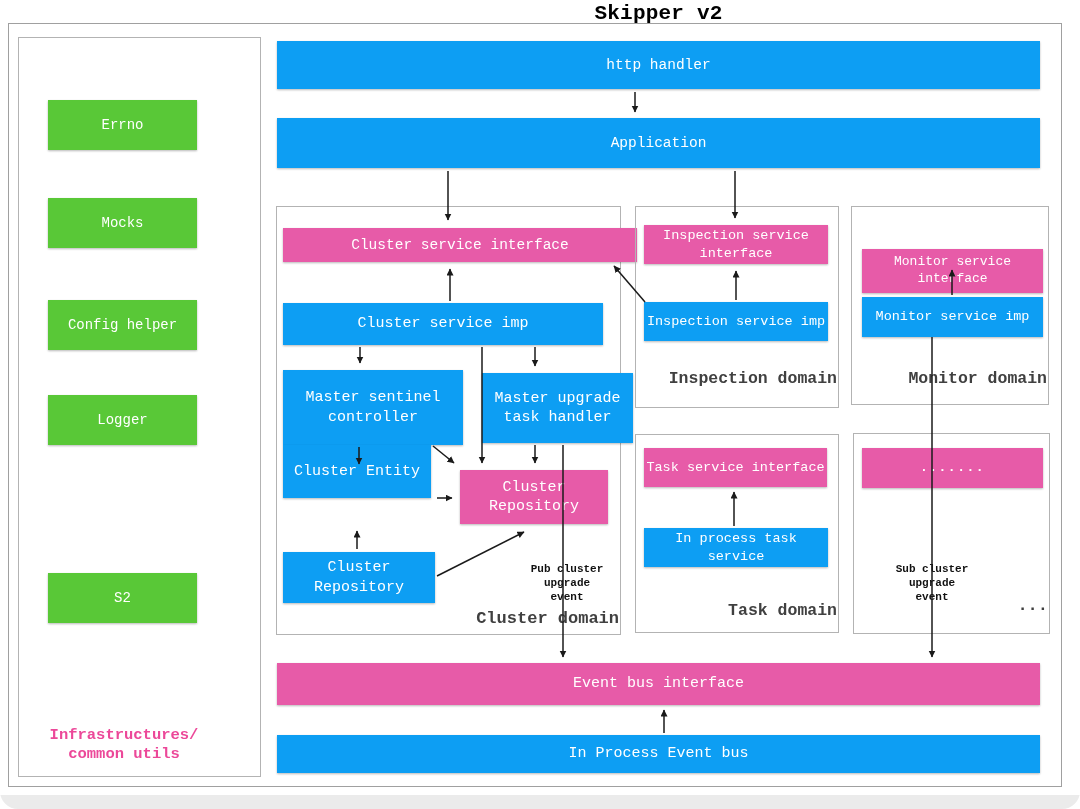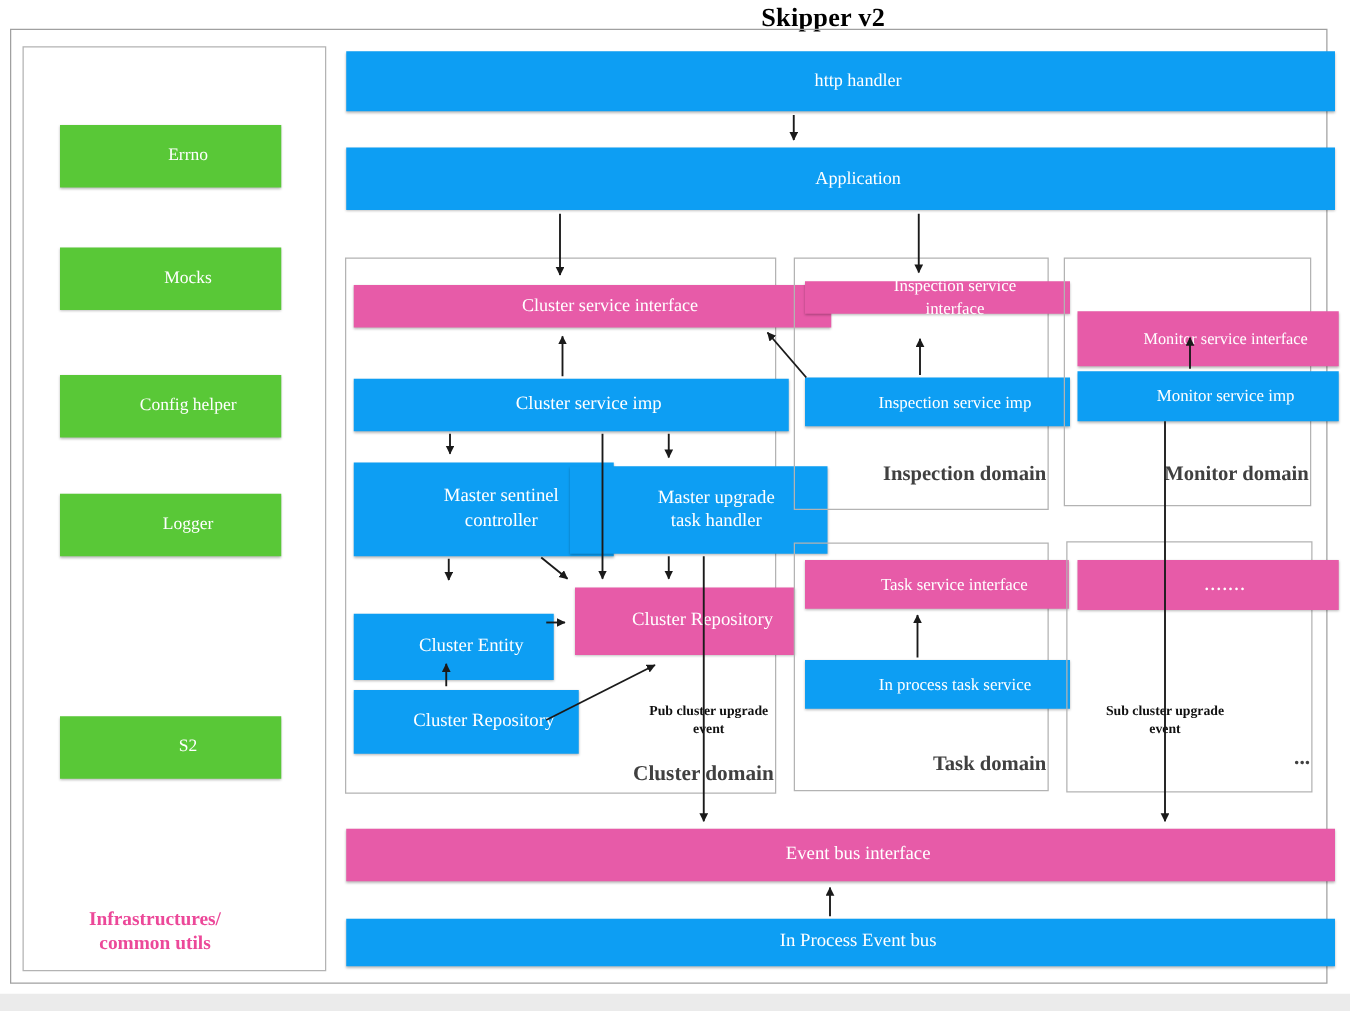--- a/index.html
+++ b/index.html
@@ -1,29 +1,29 @@
 <!DOCTYPE html>
 <html style="--blue: #0d9ef3; --pink: #e75ba8; --green: #59c837; --line: #1a1a1a;"><head>
 <meta charset="utf-8">
 <style>
   html,body{margin:0;padding:0;background:#fff;}
   #canvas{
     position:relative;width:1080px;height:809px;background:#fff;
-    font-family:Liberation Serif, serif;overflow:hidden;
+    font-family:Liberation Mono, monospace;overflow:hidden;border-radius:18px;
   }
   .title{
     position:absolute;font-weight:bold;font-size:21px;color:#000;
     text-align:center;letter-spacing:.2px;
   }
   .frame{position:absolute;border:1.5px solid #b3b3b3;background:transparent;}
   .outer{border-color:#a0a0a0;}
   .box{
     position:absolute;display:flex;align-items:center;justify-content:center;
     text-align:center;color:#fff;font-size:14px;line-height:1.3;
-    white-space:pre-line;box-shadow:0 1px 2px rgba(0,0,0,.28);padding-left:28px;
+    white-space:pre-line;box-shadow:0 1px 2px rgba(0,0,0,.28);
   }
   .blue{background:var(--blue,#0d9ef3);}
   .pink{background:var(--pink,#e75ba8);}
   .green{background:var(--green,#59c837);}
   .f13{font-size:13px;}
   .f135{font-size:13.5px;}
   .f145{font-size:14.5px;}
   .f15{font-size:15px;}
   .dlabel{
     position:absolute;font-weight:bold;font-size:17px;color:#404040;
@@ -66,31 +66,31 @@
 common utils</div>
 
   <div class="box blue f145" style="left:277px;top:41px;width:763px;height:48px;">http handler</div>
   <div class="box blue f145" style="left:277px;top:118px;width:763px;height:50px;">Application</div>
 
   <div class="frame" style="left:276px;top:206px;width:343px;height:427px;"></div>
   <div class="box pink f145" style="left:283px;top:228px;width:354px;height:34px;">Cluster service interface</div>
   <div class="box blue f15" style="left:283px;top:303px;width:320px;height:42px;">Cluster service imp</div>
   <div class="box blue f15" style="left:283px;top:370px;width:180px;height:75px;">Master sentinel
 controller</div>
-  <div class="box blue f15" style="left:456px;top:373px;width:178px;height:70px;">Master upgrade
+  <div class="box blue f15" style="left:482px;top:373px;width:151px;height:70px;">Master upgrade
 task handler</div>
-  <div class="box blue f15" style="left:283px;top:491px;width:132px;height:53px;">Cluster Entity</div>
+  <div class="box blue f15" style="left:283px;top:445px;width:148px;height:53px;">Cluster Entity</div>
   <div class="box pink f15" style="left:460px;top:470px;width:148px;height:54px;">Cluster Repository</div>
   <div class="box blue f15" style="left:283px;top:552px;width:152px;height:51px;">Cluster Repository</div>
   <div class="dlabel" style="left:276px;top:609px;width:343px;">Cluster domain</div>
   <div class="note" style="left:514px;top:563px;width:106px;">Pub cluster upgrade
 event</div>
 
   <div class="frame" style="left:635px;top:206px;width:202px;height:200px;"></div>
-  <div class="box pink f135" style="left:644px;top:225px;width:184px;height:26px;">Inspection service
+  <div class="box pink f135" style="left:644px;top:225px;width:184px;height:39px;">Inspection service
 interface</div>
   <div class="box blue f135" style="left:644px;top:302px;width:184px;height:39px;">Inspection service imp</div>
   <div class="dlabel small" style="left:635px;top:369px;width:202px;">Inspection domain</div>
 
   <div class="frame" style="left:851px;top:206px;width:196px;height:197px;"></div>
   <div class="box pink f13" style="left:862px;top:225px;width:181px;height:44px;margin-top:24px;">Monitor service interface</div>
   <div class="box blue f135" style="left:862px;top:297px;width:181px;height:40px;">Monitor service imp</div>
   <div class="dlabel small" style="left:851px;top:369px;width:196px;">Monitor domain</div>
 
   <div class="frame" style="left:635px;top:434px;width:202px;height:197px;"></div>

